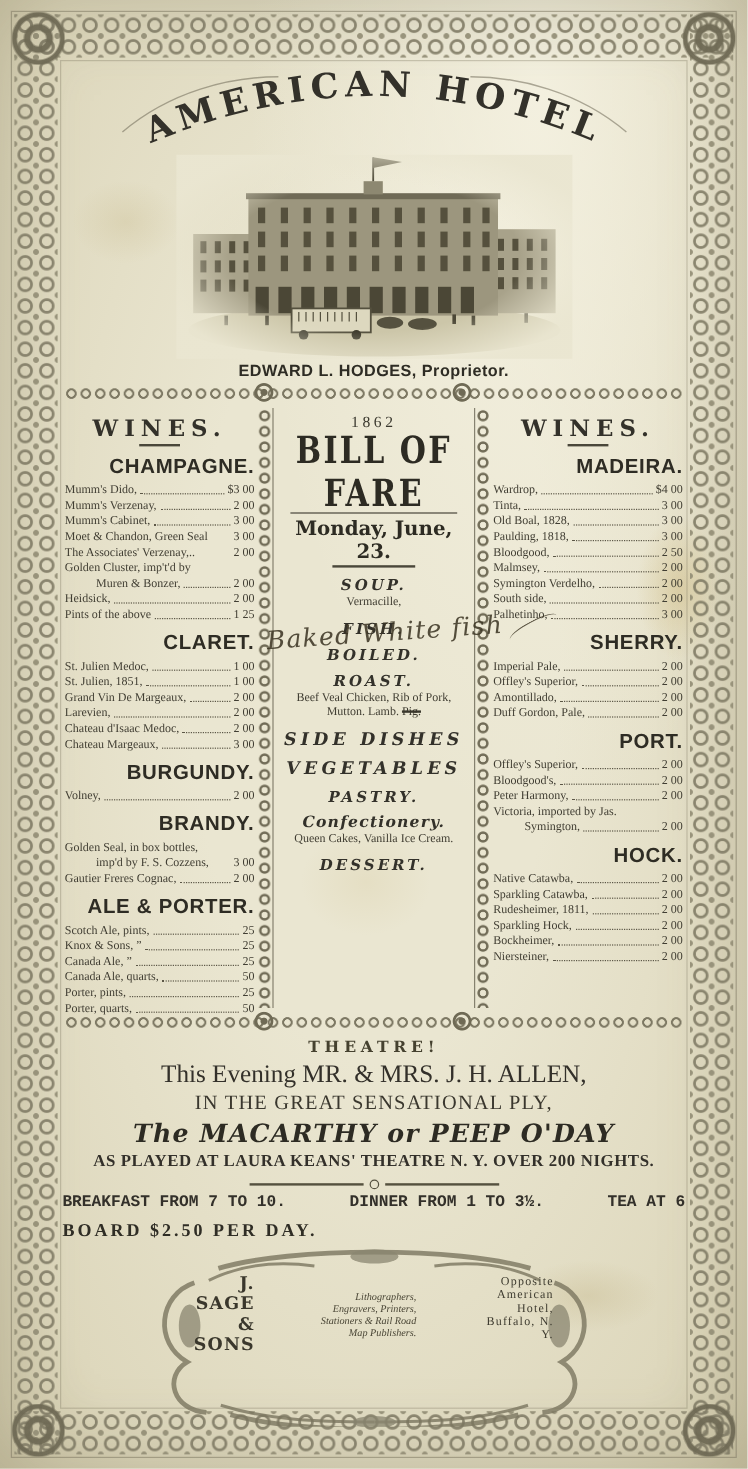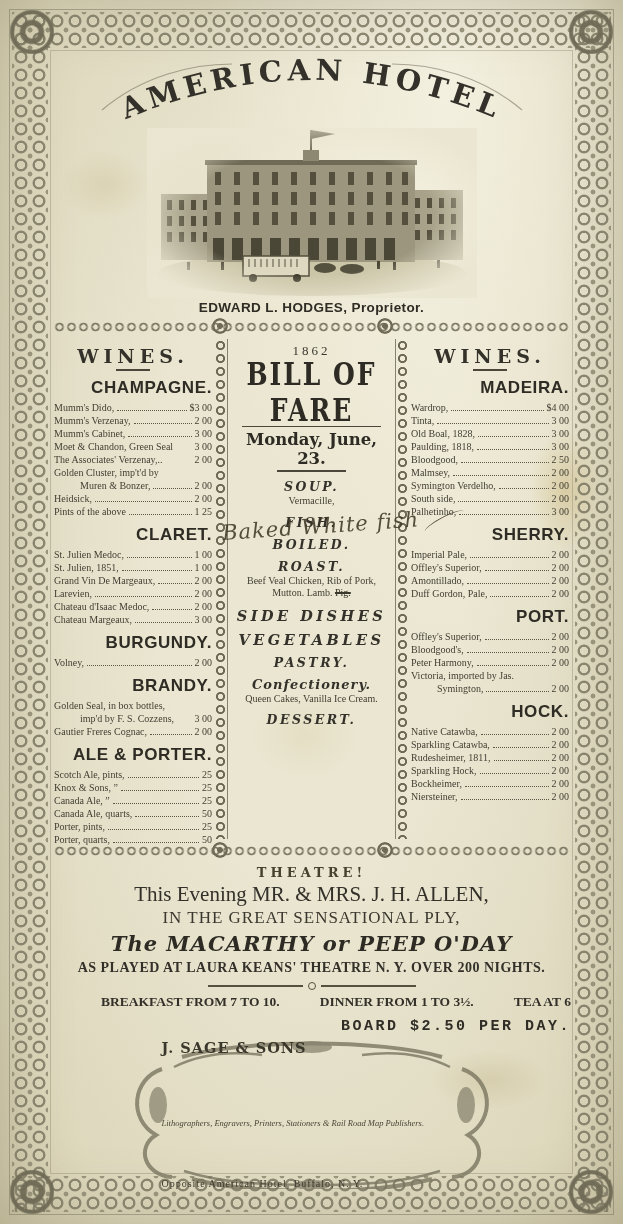--- a/index.html
+++ b/index.html
@@ -87,27 +87,27 @@
   
   .theatre{text-align:center;margin-top:8px;}
   .theatre-heading{font-family:"DejaVu Serif",serif;font-weight:bold;font-size:13px;letter-spacing:4px;color:#45412f;}
   .theatre-line1{font-size:21px;color:#33302a;margin-top:2px;text-align:center;}
   .theatre-line2{font-size:17px;letter-spacing:1px;color:#3a372e;margin-top:1px;}
   .play-title{font-family:"DejaVu Serif",serif;font-weight:bold;font-style:italic;font-size:21px;letter-spacing:1px;color:#2d2b23;margin-top:3px;}
   .theatre-line3{font-weight:bold;font-size:14px;letter-spacing:.5px;color:#33302a;margin-top:4px;}
   .mini-div{display:flex;align-items:center;justify-content:center;gap:5px;margin:6px auto 4px;}
   .mini-div .bar{width:95px;border-top:2px solid #55513f;}
   .mini-div .ring{width:6px;height:6px;border:1.5px solid #55513f;border-radius:50%;}
-  .hours-row{display:flex;justify-content:flex-end;gap:40px;font-weight:bold;font-size:13.5px;color:#33302a;margin-top:2px;}
-  .board-line{text-align:right;font-weight:bold;font-size:15px;letter-spacing:2.5px;color:#2f2d25;margin-top:8px;font-family:Liberation Mono, monospace;}
+  .hours-row{display:flex;justify-content:space-between;gap:40px;font-weight:bold;font-size:13.5px;color:#33302a;margin-top:2px;font-family:Liberation Mono, monospace;}
+  .board-line{text-align:left;font-weight:bold;font-size:15px;letter-spacing:2.5px;color:#2f2d25;margin-top:8px;}
 
   
   .cartouche{position:relative;width:380px;height:150px;margin:4px auto 0;}
   .cartouche svg{position:absolute;inset:0;}
-  .cart-text{position:absolute;inset:22px 40px;display:flex;flex-direction:column;justify-content:center;text-align:left;gap:48px;}
+  .cart-text{position:absolute;inset:22px 40px;display:flex;flex-direction:row;justify-content:center;text-align:right;gap:48px;}
   .printer-name{font-family:"DejaVu Serif",serif;font-weight:bold;font-size:14.5px;letter-spacing:1px;color:#3a372c;}
   .printer-services{font-style:italic;font-size:8.5px;color:#4a4636;margin-top:14px;}
   .printer-building{font-size:12px;letter-spacing:3px;font-weight:bold;color:#3a372c;margin-top:3px;}
   .printer-address{font-size:10px;letter-spacing:1px;color:#3f3c30;margin-top:2px;}
 </style>
 </head>
 <body>
 
 <div class="sheet">
   <div class="stain s1"></div>

